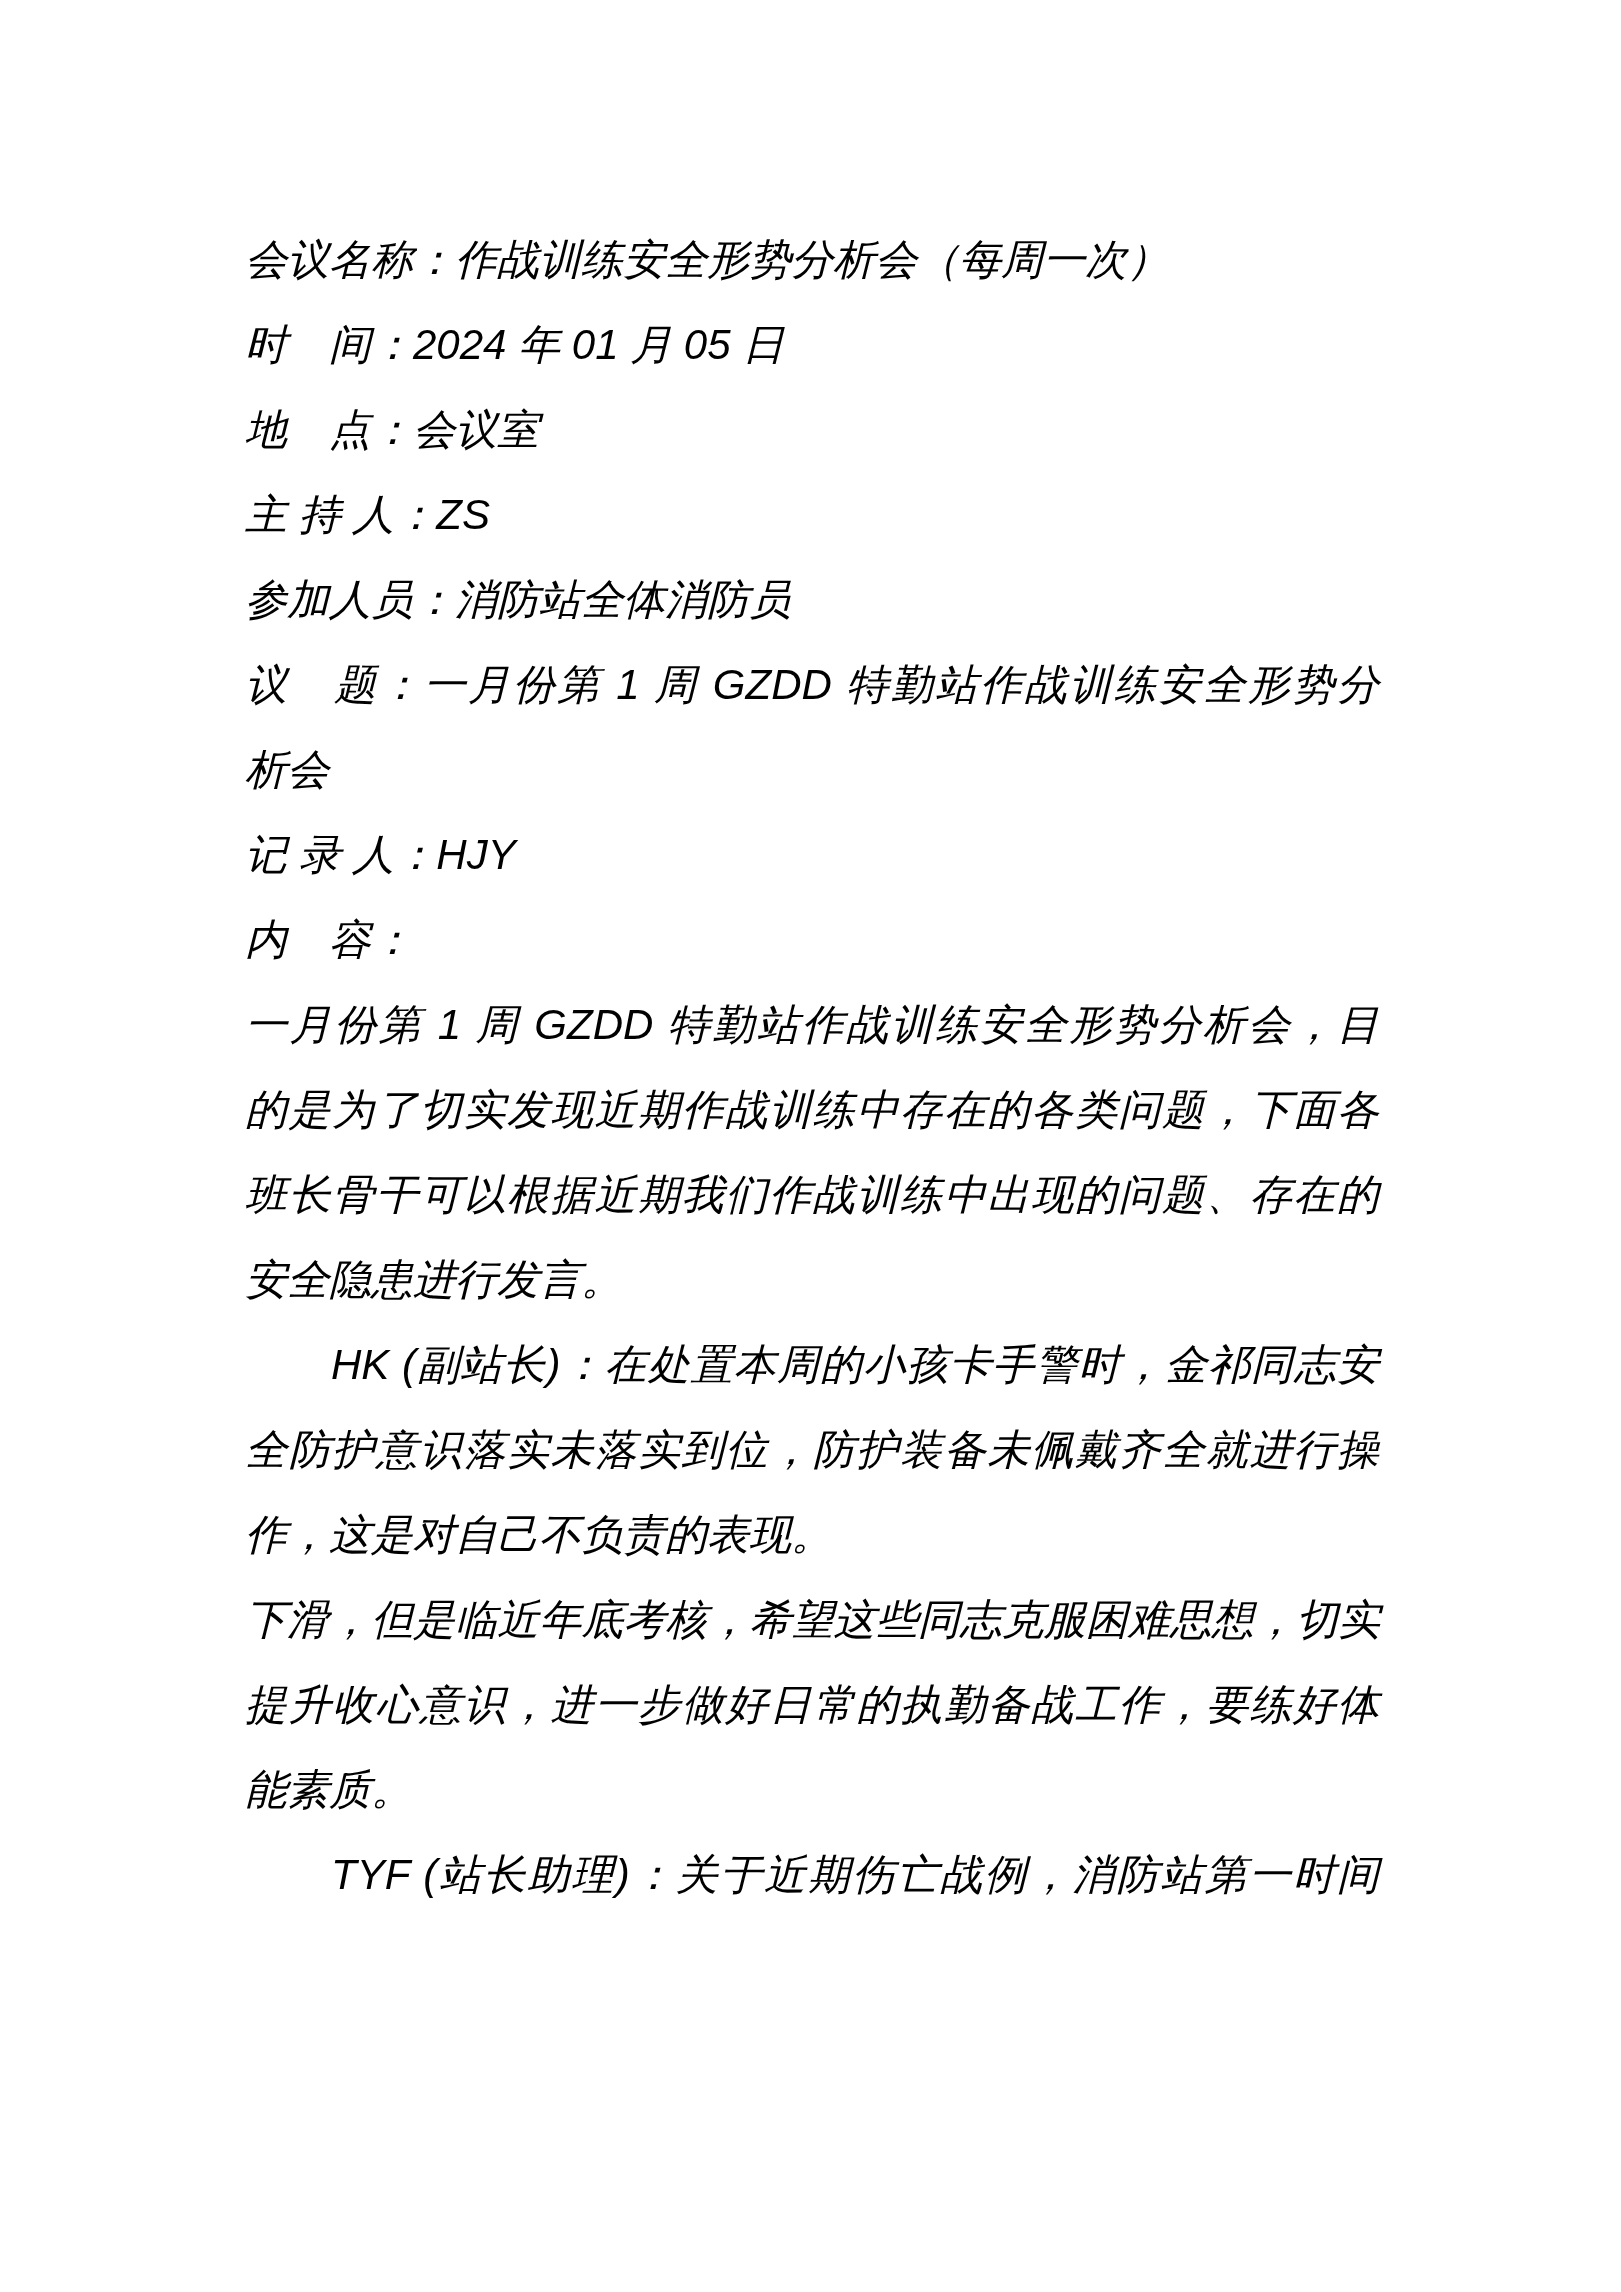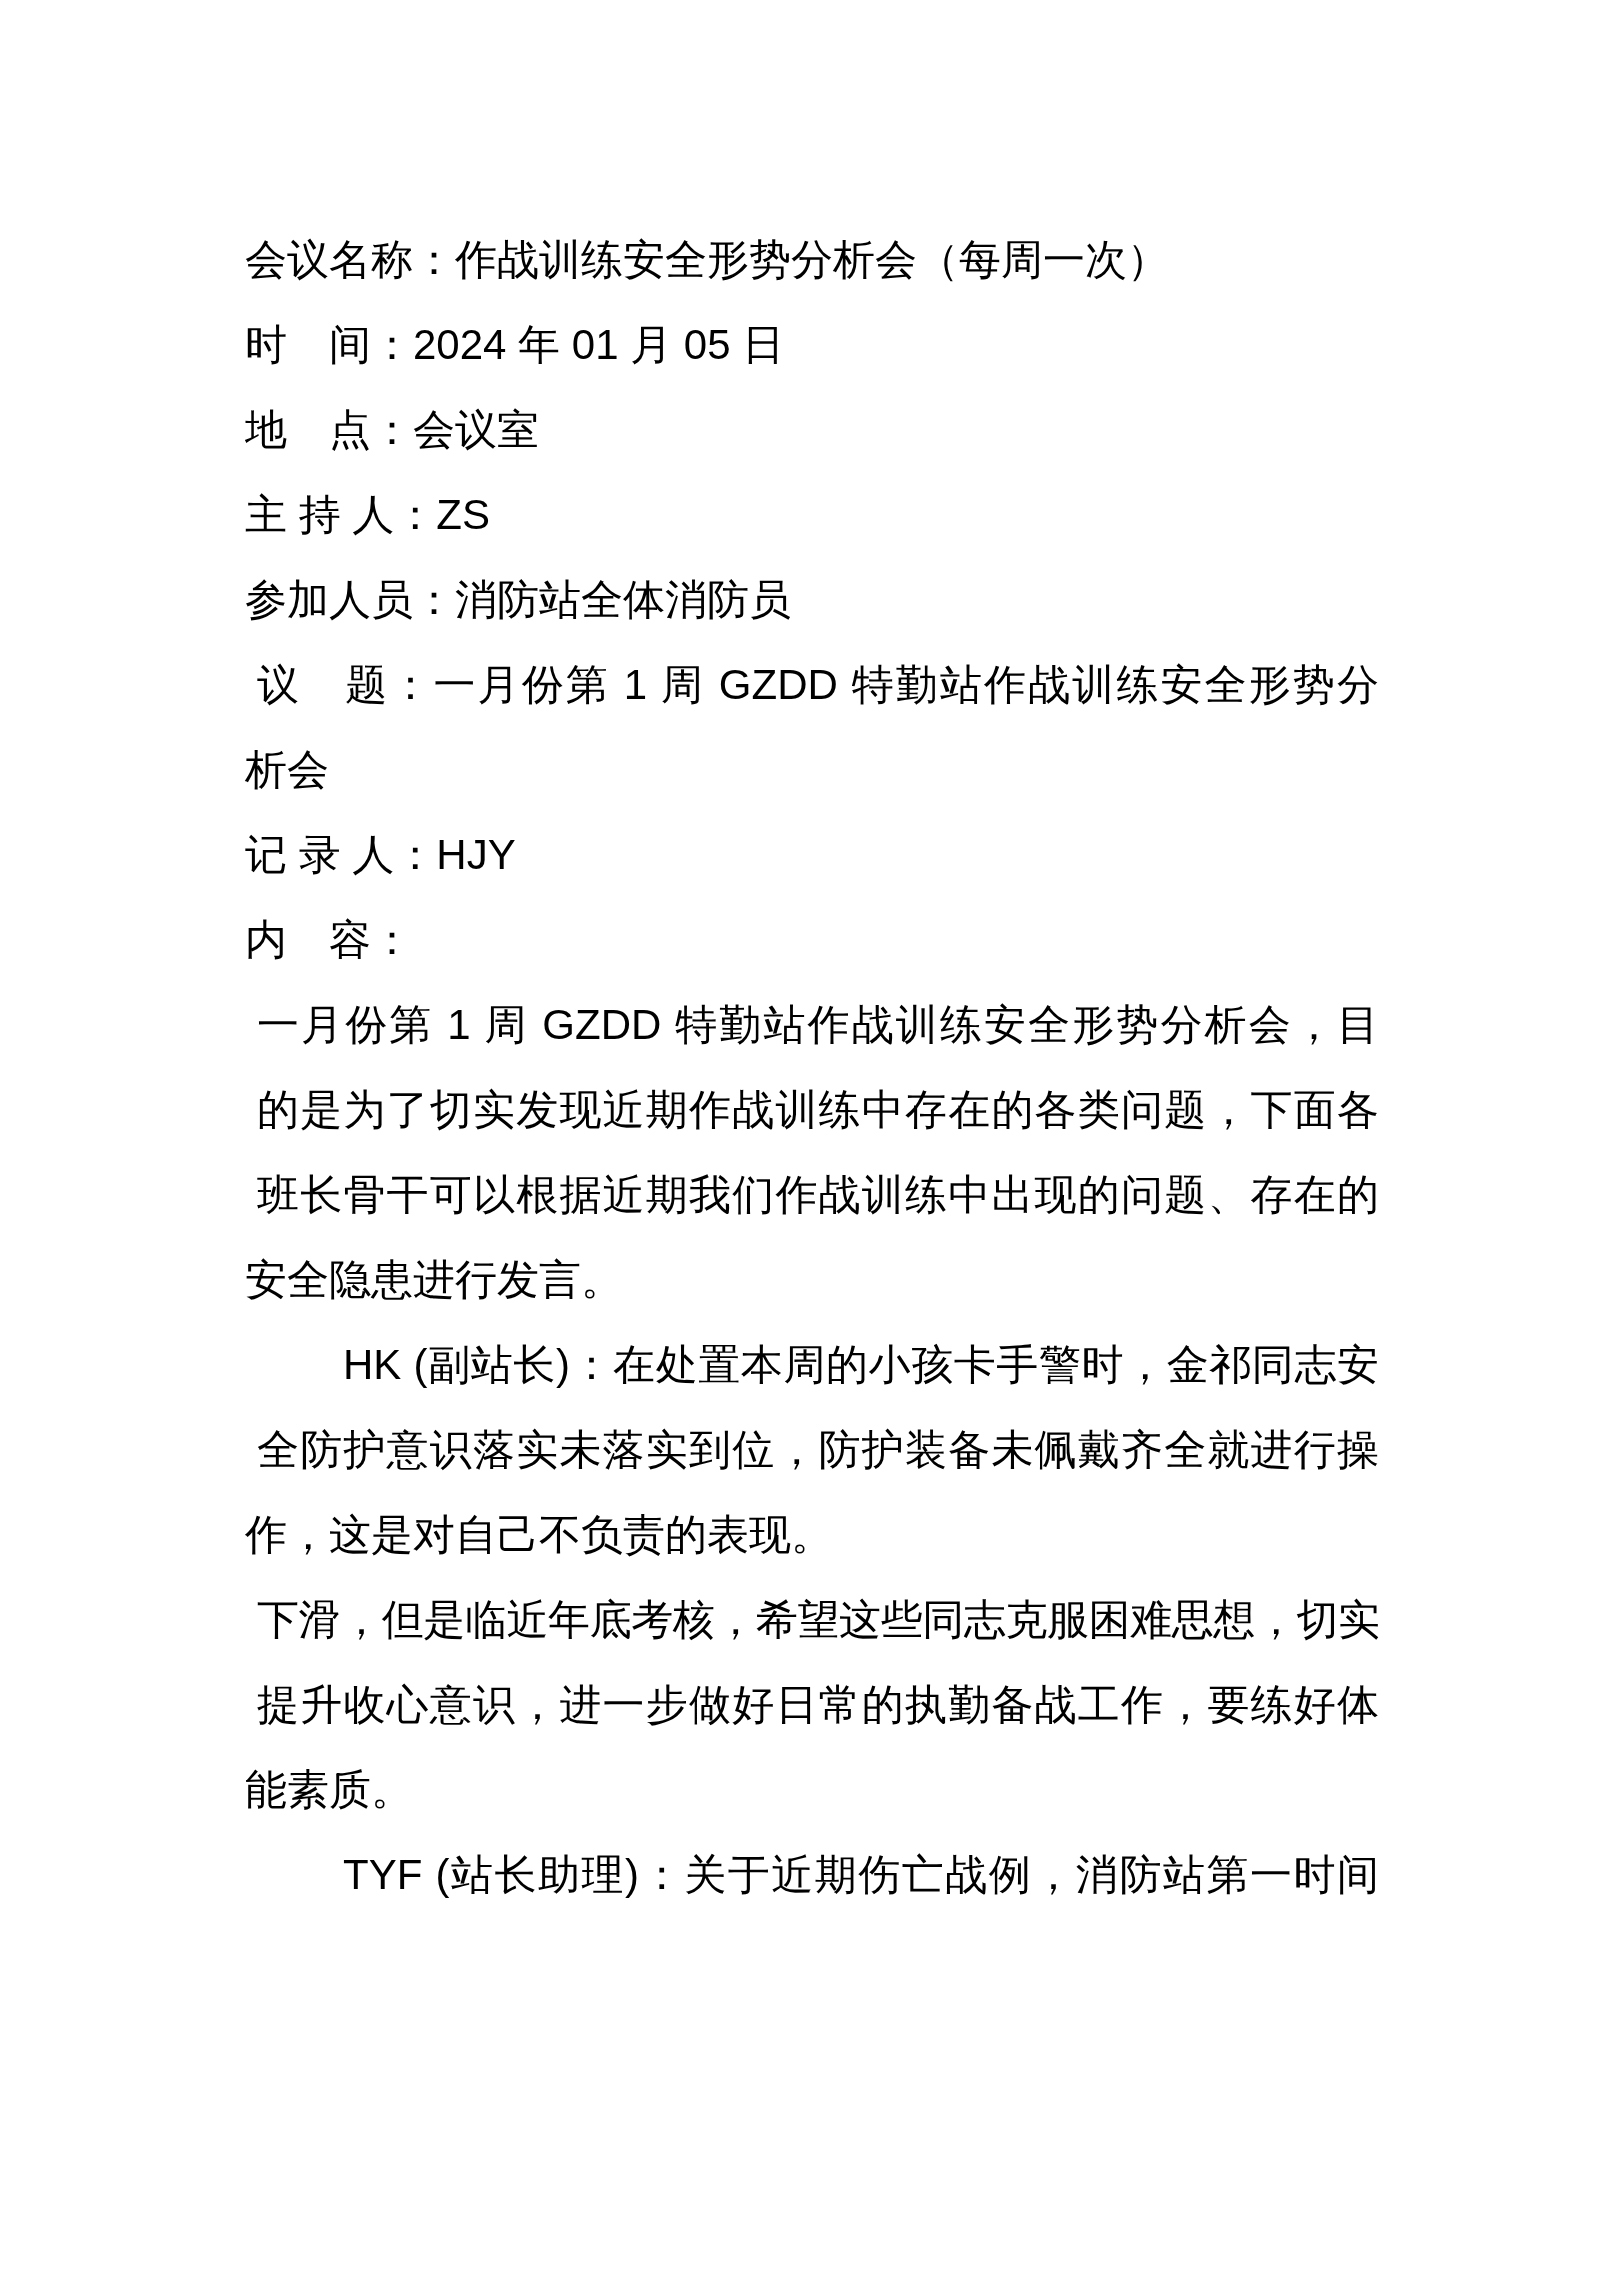--- a/index.html
+++ b/index.html
@@ -17,26 +17,26 @@
     padding: 217px 242px 0 245px;
     font-family: "Liberation Sans", "DejaVu Sans", sans-serif;
     font-size: 42px;
     line-height: 85px;
     overflow: hidden;
   }
   .line {
     height: 85px;
     line-height: 85px;
     text-align: left;
+    font-style: italic;
   }
   
   .fill {
     text-align: justify;
     text-align-last: justify;
-    margin-left: 12px;
   }
   
   .indent {
     padding-left: 86px;
   }
   
   .tight {
     letter-spacing: -1.1px;
   }
   .hlabel, .colon, .hvalue { display: inline; }

